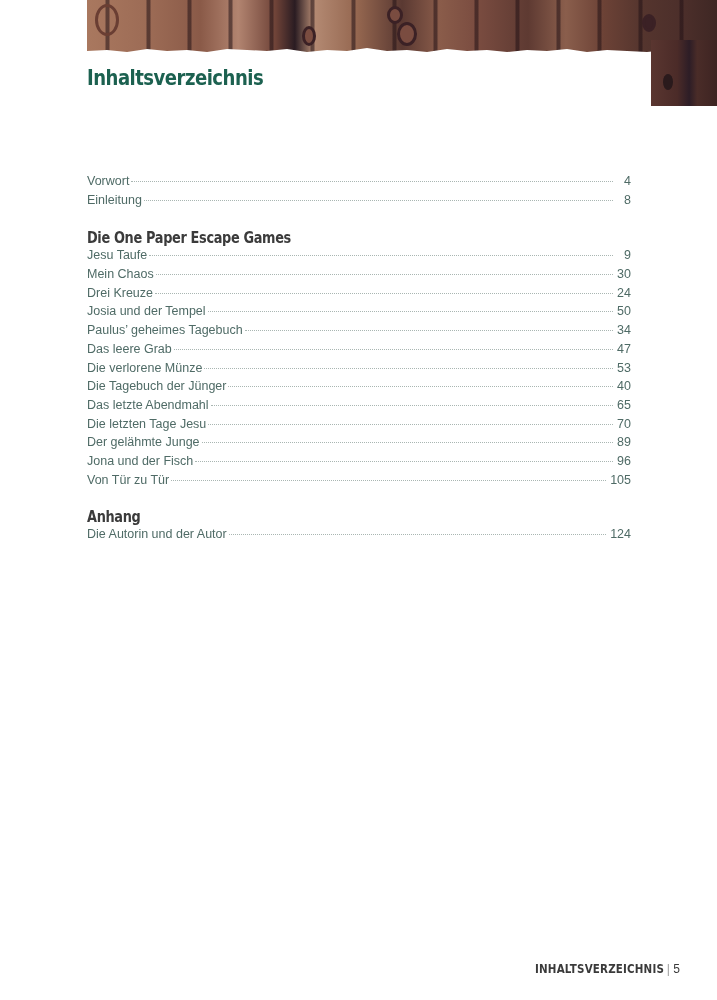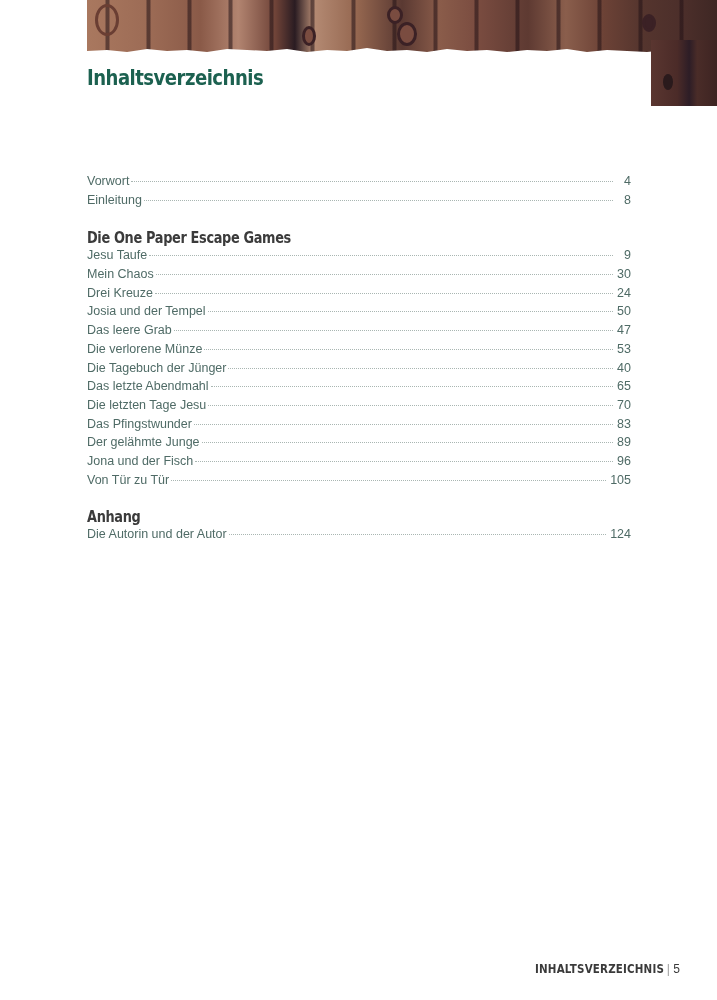--- a/index.html
+++ b/index.html
@@ -189,20 +189,25 @@
     <span class="label">Drei Kreuze</span>
     <span class="dots"></span>
     <span class="page">24</span>
   </div>
   <div class="toc-entry">
     <span class="label">Josia und der Tempel</span>
     <span class="dots"></span>
     <span class="page">50</span>
   </div>
   <div class="toc-entry">
+    <span class="label">Paulus’ geheimes Tagebuch</span>
+    <span class="dots"></span>
+    <span class="page">34</span>
+  </div>
+  <div class="toc-entry">
     <span class="label">Das leere Grab</span>
     <span class="dots"></span>
     <span class="page">47</span>
   </div>
   <div class="toc-entry">
     <span class="label">Die verlorene Münze</span>
     <span class="dots"></span>
     <span class="page">53</span>
   </div>
   <div class="toc-entry">
@@ -212,25 +217,20 @@
   </div>
   <div class="toc-entry">
     <span class="label">Das letzte Abendmahl</span>
     <span class="dots"></span>
     <span class="page">65</span>
   </div>
   <div class="toc-entry">
     <span class="label">Die letzten Tage Jesu</span>
     <span class="dots"></span>
     <span class="page">70</span>
-  </div>
-  <div class="toc-entry">
-    <span class="label">Das Pfingstwunder</span>
-    <span class="dots"></span>
-    <span class="page">83</span>
   </div>
   <div class="toc-entry">
     <span class="label">Der gelähmte Junge</span>
     <span class="dots"></span>
     <span class="page">89</span>
   </div>
   <div class="toc-entry">
     <span class="label">Jona und der Fisch</span>
     <span class="dots"></span>
     <span class="page">96</span>

